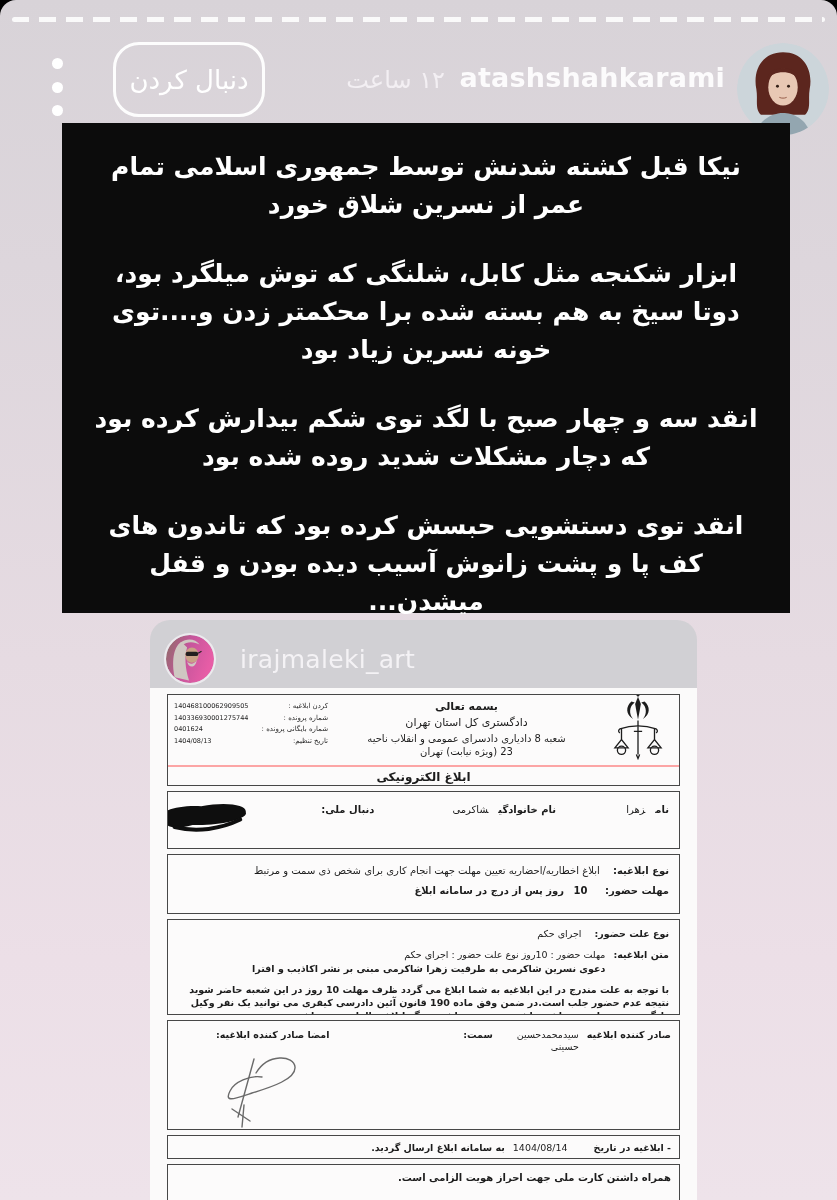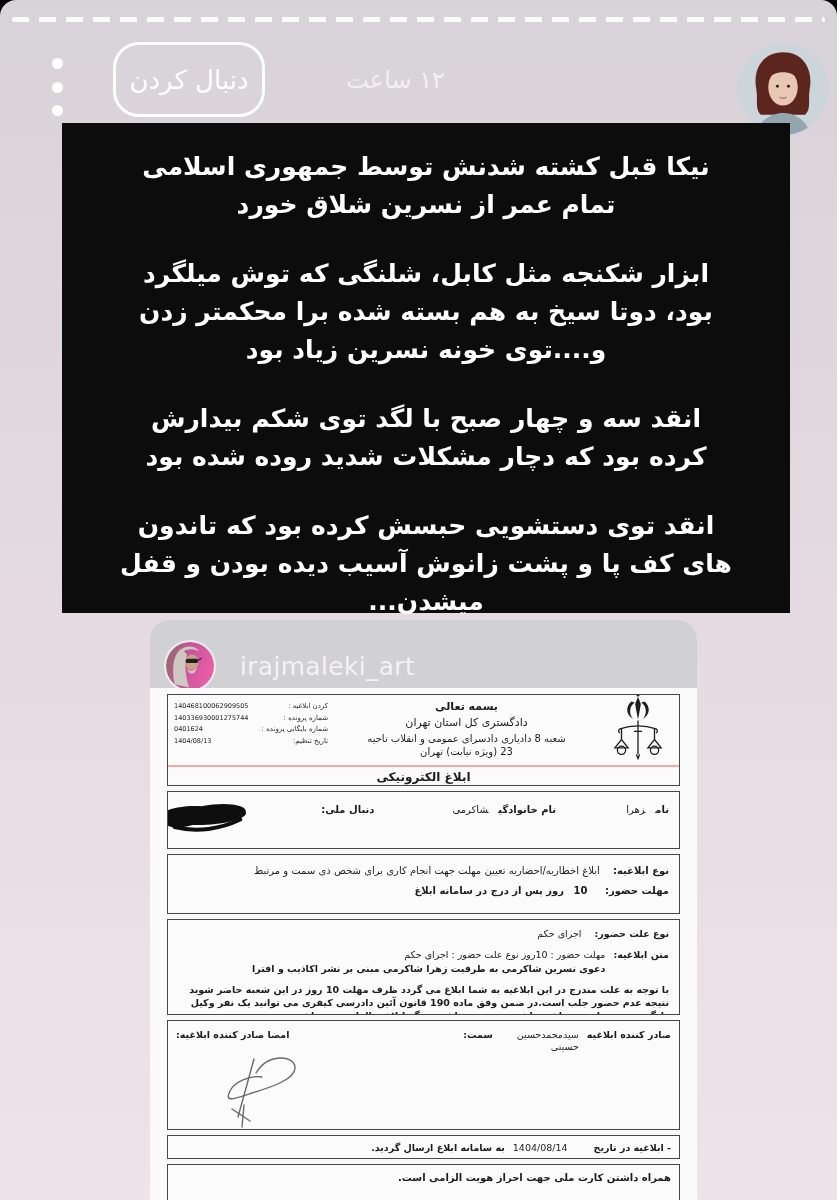--- a/index.html
+++ b/index.html
@@ -23,30 +23,30 @@
     position:absolute;left:113px;top:2px;width:152px;height:75px;
     background:transparent;border:3px solid rgba(255,255,255,.95);border-radius:26px;
     color:#fff;font-size:26px;font-family:"DejaVu Sans",sans-serif;display:flex;align-items:center;justify-content:center;
     cursor:pointer;
   }
   .dots{position:absolute;left:52px;top:18px;width:14px;height:58px;display:flex;flex-direction:column;justify-content:space-between;cursor:pointer;}
   .dots span{width:11px;height:11px;border-radius:50%;background:#fff;}
   
   .caption{
     position:absolute;left:62px;top:123px;width:728px;height:490px;background:#0c0c0c;
-    color:#fff;direction:rtl;text-align:center;padding:25px 58px;
+    color:#fff;direction:rtl;text-align:center;padding:25px 30px;
   }
   .caption p{margin:0 0 31px 0;font-size:25px;font-weight:bold;line-height:38px;}
   .caption p:last-child{margin-bottom:0;}
   
   .card{
     position:absolute;left:150px;top:620px;width:547px;height:580px;
     background:#d1d0d4;border-radius:20px 20px 0 0;overflow:hidden;cursor:pointer;
   }
-  .card-hdr{position:absolute;left:0;top:12px;right:0;height:68px;display:flex;align-items:center;padding:0 14px;}
+  .card-hdr{position:absolute;left:0;top:5px;right:0;height:68px;display:flex;align-items:center;padding:0 14px;}
   .avatar-post{width:52px;height:52px;border-radius:50%;overflow:hidden;border:2px solid #eceaee;flex:0 0 auto;}
   .post-username{margin-left:24px;color:#f4f2f5;font-size:25px;letter-spacing:.3px;}
   
   .doc{
     position:absolute;left:0;right:0;top:68px;bottom:0;background:#fbfafa;
     direction:rtl;padding:6px 17px 0 17px;color:#1c1c1c;
   }
   .box{border:1px solid #474747;background:#fcfbfb;margin-bottom:5px;position:relative;overflow:hidden;}
   .boxA{height:92px;padding:0;}
   .hdr-row{display:flex;height:70px;}
@@ -73,21 +73,21 @@
   .boxD .drow2{display:flex;margin-top:8px;}
   .boxD .dtext{margin-right:8px;}
   .boxD .dline2{font-weight:bold;margin-top:1px;}
   .boxD .dpara{margin-top:9px;font-weight:bold;text-align:right;padding-left:4px;}
   .boxE{height:110px;padding:8px 8px;font-size:9.5px;}
   .boxE .erow{display:flex;}
   .ec1{width:36%;display:flex;}
   .ec1 .ename{margin-right:8px;width:70px;line-height:1.3;}
   .ec2{width:33%;display:flex;}
   .ec2 .epos{margin-right:6px;width:105px;line-height:1.3;}
-  .ec3{width:31%;text-align:left;}
+  .ec3{width:31%;text-align:right;}
   .signature{position:absolute;left:30px;top:26px;width:105px;height:82px;}
   .boxF{height:24px;padding:4px 8px;font-size:9.5px;display:flex;align-items:center;}
   .boxF .fdate{direction:ltr;margin:0 26px 0 8px;}
   .boxF .fpre{font-weight:bold;}
   .boxF .fsuf{font-weight:bold;}
   .boxG{height:40px;padding:7px 8px;font-size:10px;font-weight:bold;margin-bottom:0;}
 </style>
 </head>
 <body>
 
@@ -101,20 +101,21 @@
         <circle cx="50" cy="50" r="50" fill="#ccd5da"></circle>
         <path d="M50,10 C27,10 17,30 21,50 C23,62 19,71 26,78 L74,78 C81,71 77,62 79,50 C83,30 73,10 50,10 Z" fill="#5c261e"></path>
         <path d="M20,100 C24,82 40,76 50,76 C60,76 76,82 80,100 Z" fill="#93a6b0"></path>
         <ellipse cx="50" cy="48" rx="16" ry="20" fill="#e8c8b4"></ellipse>
         <path d="M33,40 C33,23 67,23 67,40 C61,29 39,29 33,40 Z" fill="#5c261e"></path>
         <circle cx="44" cy="47" r="1.6" fill="#342118"></circle>
         <circle cx="56" cy="47" r="1.6" fill="#342118"></circle>
         <path d="M46,59 Q50,61 54,59" stroke="#a5705c" stroke-width="1.4" fill="none"></path>
       </svg>
     </div>
+    <span class="username">atashshahkarami</span>
     <span class="time">۱۲ ساعت</span>
     <button class="follow-btn">دنبال کردن</button>
     <div class="dots">
       <span></span>
         <span></span>
         <span></span>
     </div>
   </div>
 
   <div class="caption">

